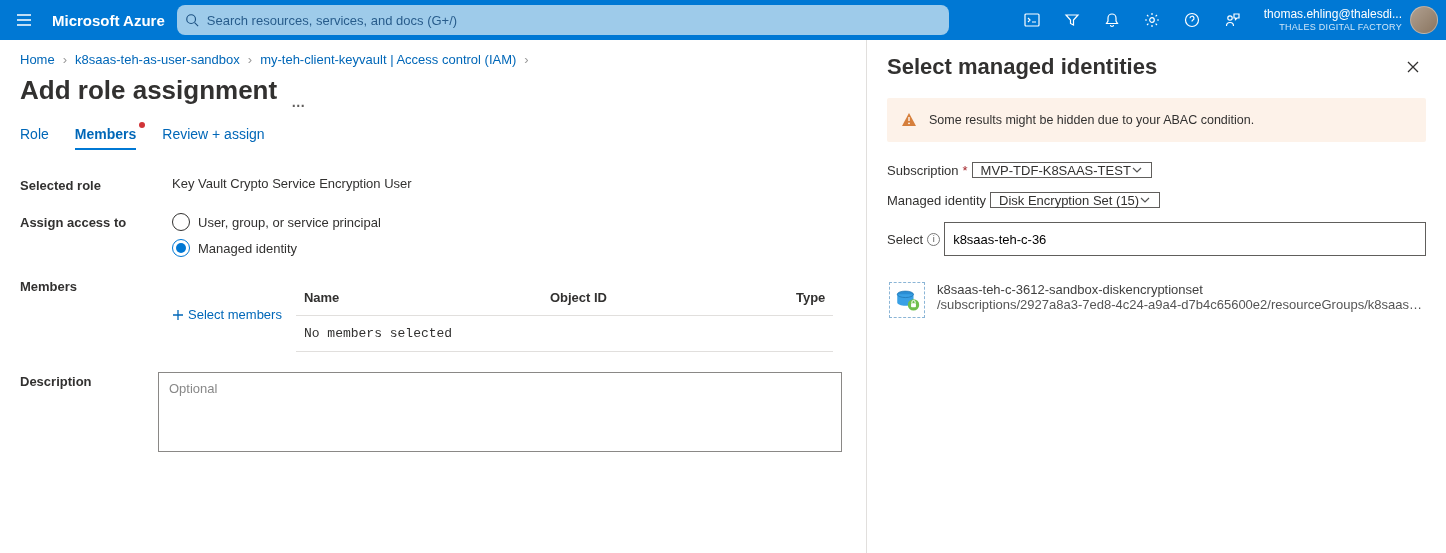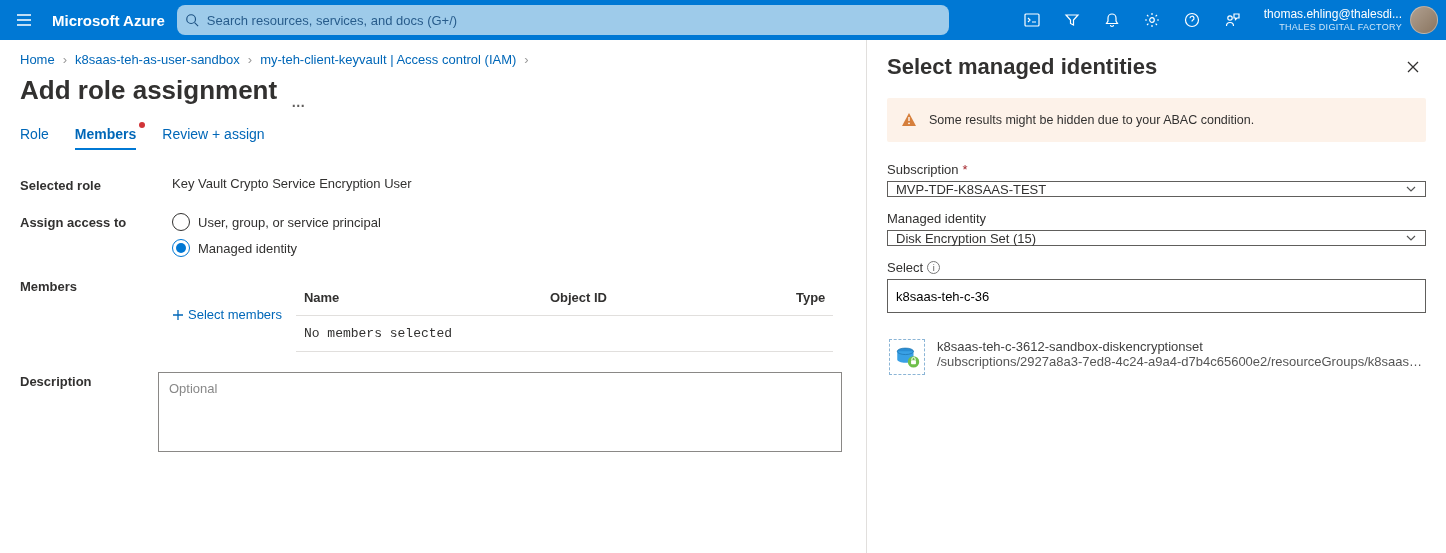--- a/index.html
+++ b/index.html
@@ -73,21 +73,21 @@
 
   
   .panel{width:580px;border-left:1px solid #e1dfdd;background:#fff;display:flex;flex-direction:column;padding:14px 20px 16px 20px;overflow:hidden;}
   .panel-head{display:flex;align-items:center;justify-content:space-between;margin-bottom:18px;}
   .panel-title{font-size:22px;font-weight:600;}
   .close-x{font-size:16px;cursor:pointer;padding:6px;}
 
   .warn{background:var(--warning-bg);padding:14px 14px;display:flex;align-items:center;gap:12px;font-size:12.5px;margin-bottom:20px;border-radius:2px;}
   .warn-ic{color:var(--warning-icon);}
 
-  .field{display:flex;flex-direction:column;gap:4px;margin-bottom:14px;}
+  .field{display:flex;flex-direction:row;gap:4px;margin-bottom:14px;}
   .field-label{font-size:13px;display:flex;align-items:center;gap:4px;}
   .req{color:var(--required);}
   .select{height:16px;border:1px solid #605e5c;display:flex;align-items:center;justify-content:space-between;padding:0 8px;font-size:13px;cursor:pointer;}
   .select .chev{color:#555;}
   .text-input{height:28px;border:1px solid #605e5c;padding:16px 8px;font-size:13px;outline:none;width:100%;}
   .info-ic{width:13px;height:13px;border:1px solid #777;border-radius:50%;display:inline-flex;align-items:center;justify-content:center;font-size:9px;color:#555;}
 
   .result{display:flex;gap:12px;padding:8px 2px;cursor:pointer;margin-top:4px;}
   .res-icon{width:36px;height:36px;border:1px dashed #8bb5d6;display:flex;align-items:center;justify-content:center;flex-shrink:0;}
   .res-text{display:flex;flex-direction:column;font-size:13px;min-width:0;}

